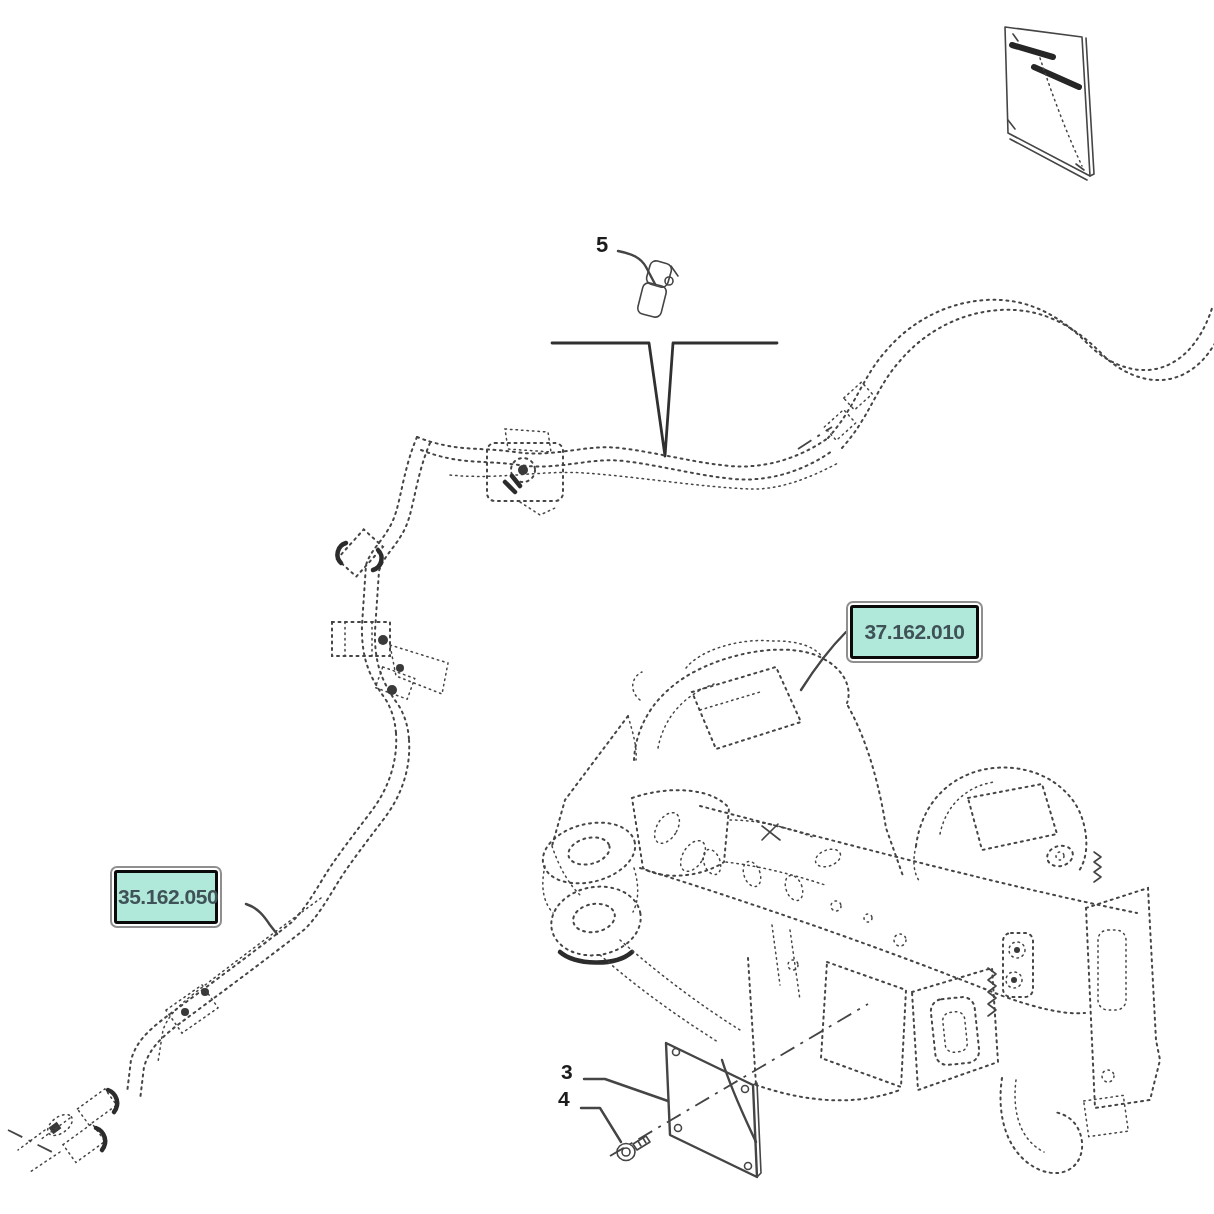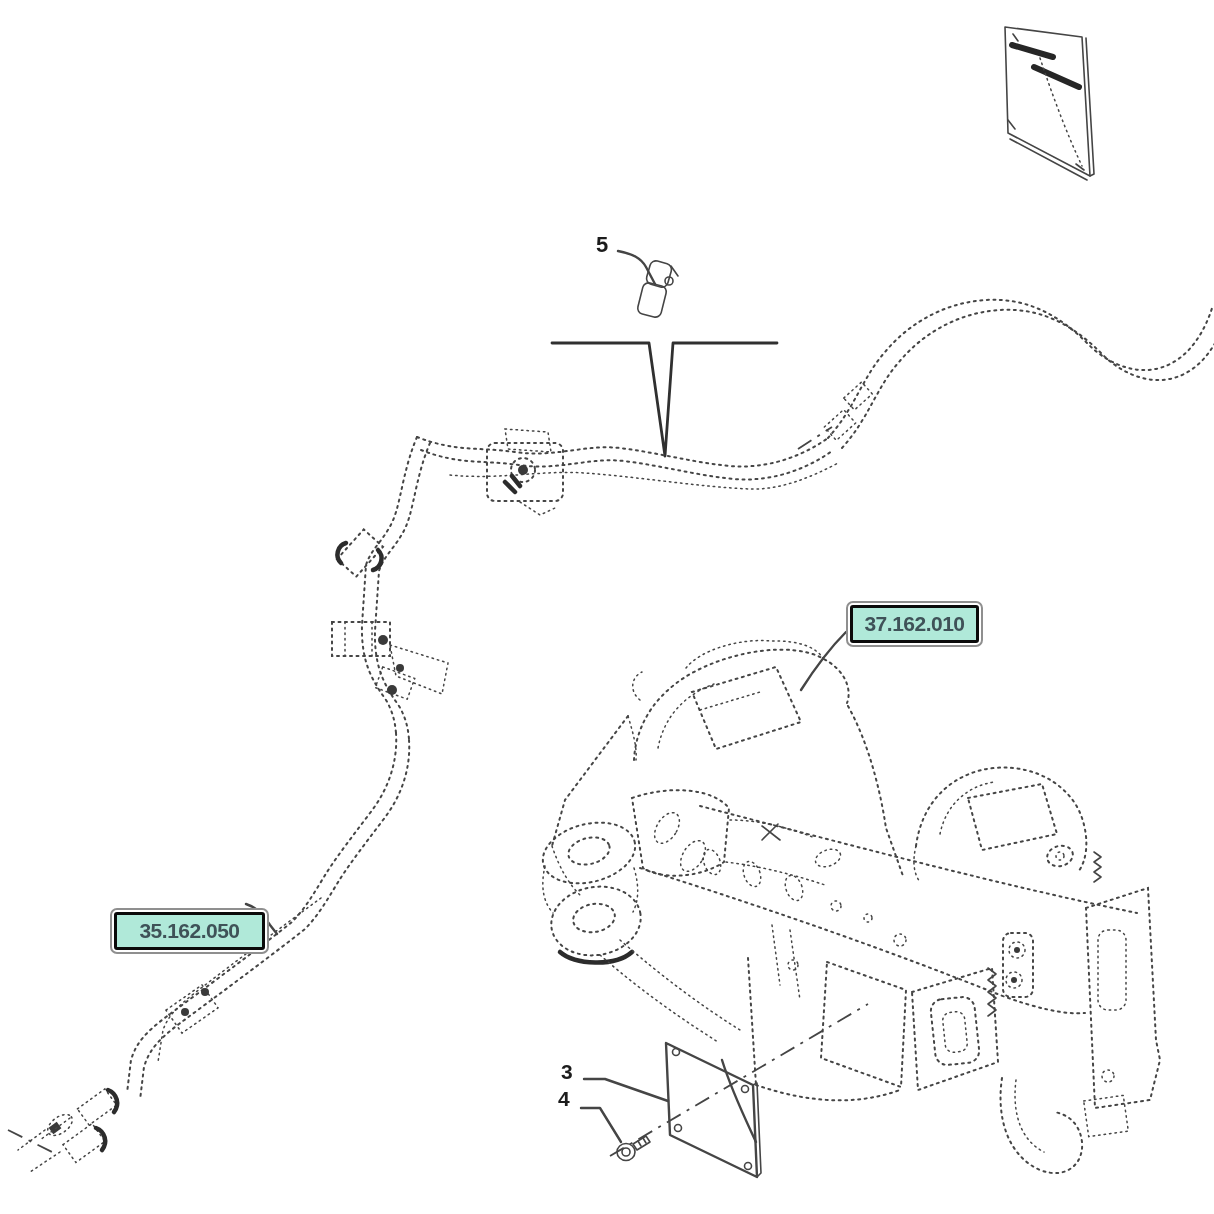--- a/index.html
+++ b/index.html
@@ -19,21 +19,21 @@
   .dashdot{fill:none;stroke:var(--line-color,#454545);stroke-width:1.8;stroke-dasharray:16 7 3 7;}
   .blob{fill:#3a3a3a;stroke:none;}
 
   .callout{position:absolute;font-size:22px;font-weight:bold;color:var(--callout-text,#1c1c1c);
            line-height:1;}
   .ref-label{position:absolute;border:2px solid var(--label-outer-border,#8f8f8f);
              border-radius:7px;background:#ffffff;padding:2px;box-sizing:border-box;}
   .ref-label-inner{border:3px solid var(--label-inner-border,#0a0a0a);border-radius:3px;
              background:var(--label-fill,#b0e9d9);color:var(--label-text,#3f5258);
              font-size:21px;font-weight:bold;letter-spacing:-0.5px;line-height:24px;
-             padding:4px 1px;white-space:nowrap;text-align:center;}
+             padding:12px 1px;white-space:nowrap;text-align:center;}
 </style>
 </head>
 <body>
 
 <div class="canvas">
 
 <svg width="1214" height="1214" viewBox="0 0 1214 1214">
 
   <g>
     <path class="solthin" d="M1005,27 L1082,37 L1090,176 L1008,133 Z"></path>
@@ -211,17 +211,17 @@
   </g>
 </svg>
 
 <div class="callout" style="left:596px;top:234px;">5</div>
 <div class="callout" style="left:561px;top:1061px;font-size:21px;">3</div>
 <div class="callout" style="left:558px;top:1088px;font-size:21px;">4</div>
 
 <div class="ref-label" style="left:846px;top:601px;width:137px;">
   <div class="ref-label-inner">37.162.010</div>
 </div>
-<div class="ref-label" style="left:110px;top:908px;width:159px;">
+<div class="ref-label" style="left:110px;top:866px;width:112px;">
   <div class="ref-label-inner">35.162.050</div>
 </div>
 
 </div>
 
 </body></html>

